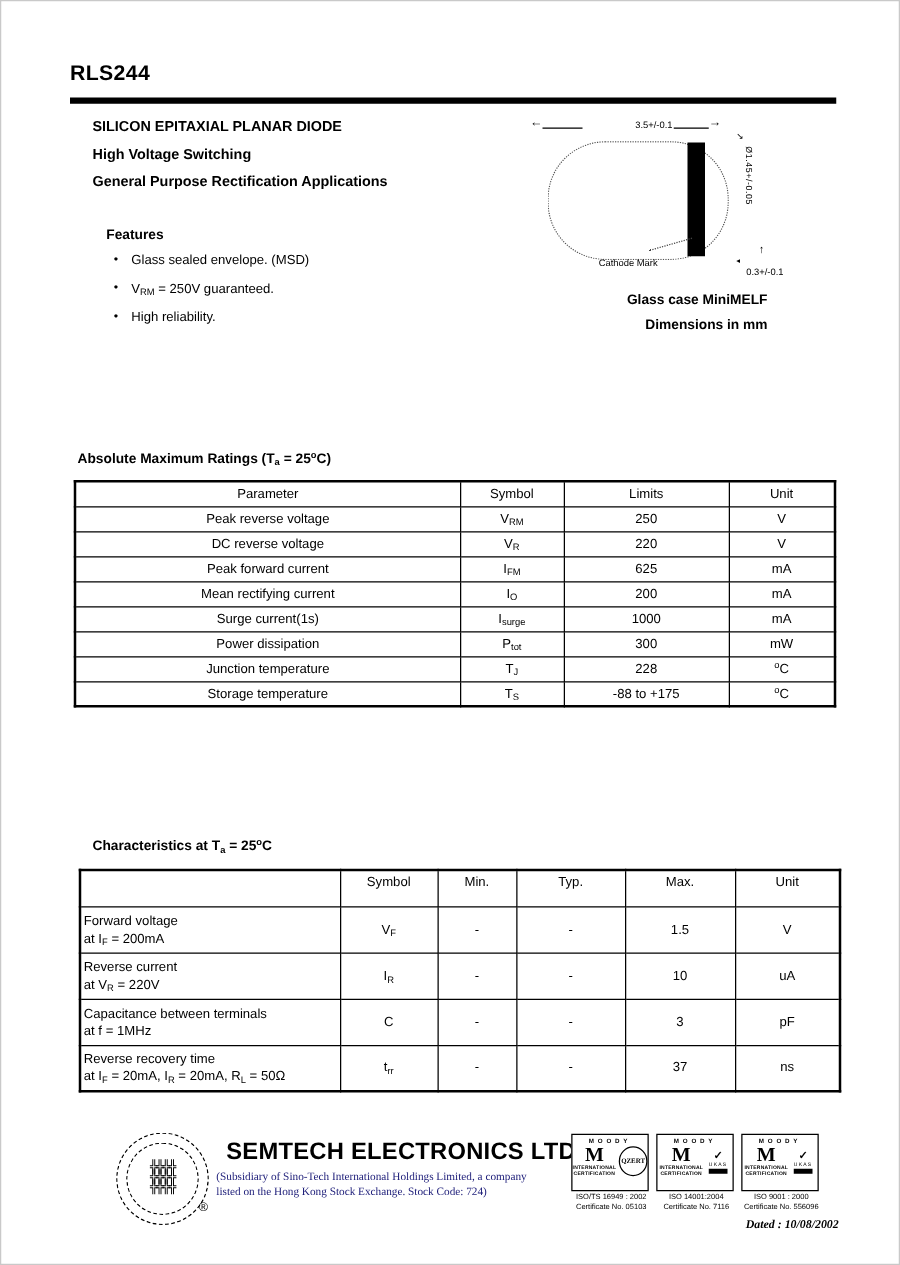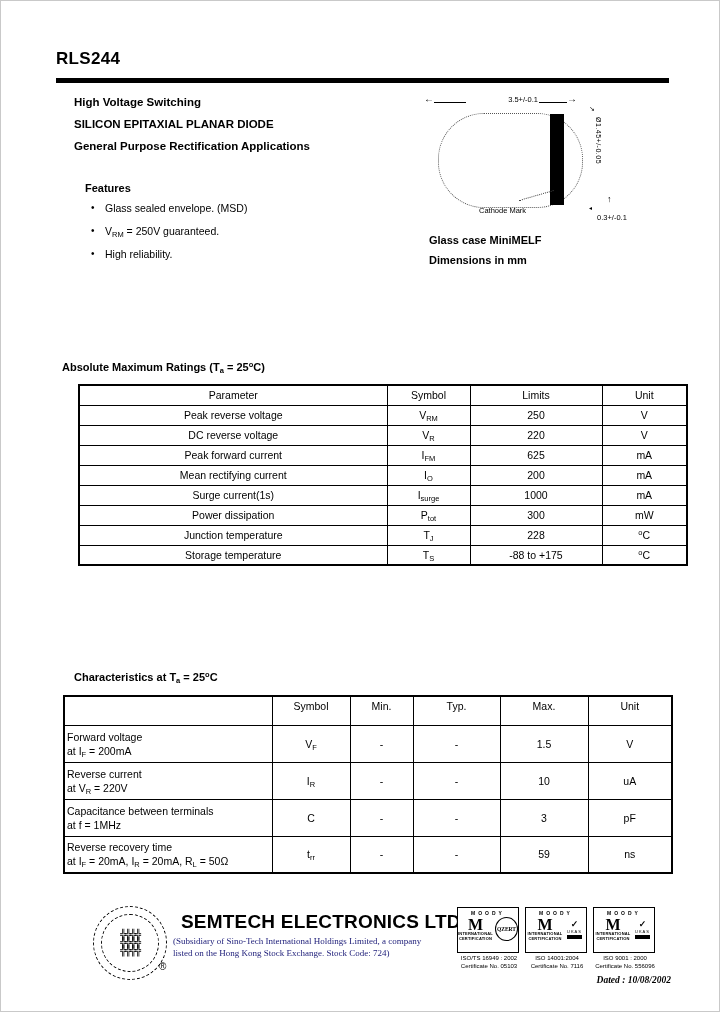--- a/index.html
+++ b/index.html
@@ -22,21 +22,21 @@
   #features .bullet{width:14px;font-size:10px;}
 
   
   #pkg{left:420px;top:92px;width:270px;height:190px;font-size:7.5px;}
   #pkg .body{left:17px;top:20px;width:143px;height:93px;border:1.2px dotted #555;border-radius:46px;}
   #pkg .band{left:129px;top:21px;width:14px;height:91px;background:#000;}
   #pkg .dimseg{height:1px;background:#000;}
   #pkg .arrow{font-size:10px;line-height:10px;}
   #pkg .vdim{left:174px;top:24px;height:95px;writing-mode:vertical-rl;font-size:7px;letter-spacing:0.5px;}
   #pkg .leader{left:98px;top:107px;width:36px;border-top:1.2px dotted #444;transform:rotate(-16deg);transform-origin:left center;}
-  #pkg .cap{left:8px;width:185px;text-align:left;font-size:11px;font-weight:bold;}
+  #pkg .cap{left:8px;width:185px;text-align:right;font-size:11px;font-weight:bold;}
 
   
   .sect-h{font-size:11px;font-weight:bold;}
   table.dt{border-collapse:collapse;table-layout:fixed;border:2px solid #000;background:#fff;}
   table.dt th,table.dt td{border:1px solid #000;font-size:10.5px;font-weight:normal;
       text-align:center;padding:0 2px;overflow:hidden;}
   table.dt th{font-size:10.5px;}
   #abs-table tr{height:20px;}
   #char-table thead tr{height:29px;}
   #char-table tbody tr{height:37px;}
@@ -73,22 +73,22 @@
          font-style:italic;font-weight:bold;font-size:9.5px;}
 </style>
 </head>
 <body>
 
 <div id="page">
 
   <div id="part-no" class="abs">RLS244</div>
   <div id="rule" class="abs"></div>
   <div id="subtitle" class="abs">
+    <div>SILICON EPITAXIAL PLANAR DIODE</div>
     <div>High Voltage Switching</div>
-    <div>SILICON EPITAXIAL PLANAR DIODE</div>
     <div>General Purpose Rectification Applications</div>
   </div>
 
   <div id="features-h" class="abs">Features</div>
   <div id="features" class="abs">
     <div class="fi">
       <span class="bullet">•</span>
       <span>Glass sealed envelope. (MSD)</span>
     </div>
     <div class="fi">
@@ -119,21 +119,21 @@
     <div class="abs" style="left:176px;top:120px;">0.3+/-0.1</div>
 
     <div class="abs leader"></div>
     <div class="abs" style="left:58px;top:113px;">Cathode Mark</div>
 
     <div class="abs cap" style="top:141px;">Glass case MiniMELF</div>
     <div class="abs cap" style="top:161px;">Dimensions in mm</div>
   </div>
 
   <div class="abs sect-h" style="left:61px;top:360px;">Absolute Maximum Ratings (T<sub>a</sub> = 25<sup>o</sup>C)</div>
-  <table id="abs-table" class="dt abs" style="left:77px;top:383px;width:608px;">
+  <table id="abs-table" class="dt abs" style="left:58px;top:383px;width:608px;">
     <colgroup>
         <col style="width:308px">
         <col style="width:83px">
         <col style="width:132px">
         <col style="width:85px">
       </colgroup>
     <thead>
       <tr>
         <th>Parameter</th>
         <th>Symbol</th>
@@ -248,21 +248,21 @@
           <td>pF</td>
         </tr>
         <tr>
           <td class="cell-param">
             <div class="pline">Reverse recovery time</div>
             <div class="pline">at I<sub>F</sub> = 20mA, I<sub>R</sub> = 20mA, R<sub>L</sub> = 50Ω</div>
           </td>
           <td>t<sub>rr</sub></td>
           <td>-</td>
           <td>-</td>
-          <td>59</td>
+          <td>37</td>
           <td>ns</td>
         </tr>
       </tbody>
   </table>
 
   <div id="seal" class="abs">
     <div class="inner">
       <span>╬╬╬╬</span>
       <span>╬╬╬╬</span>
       <span>╬╬╬╬</span>

